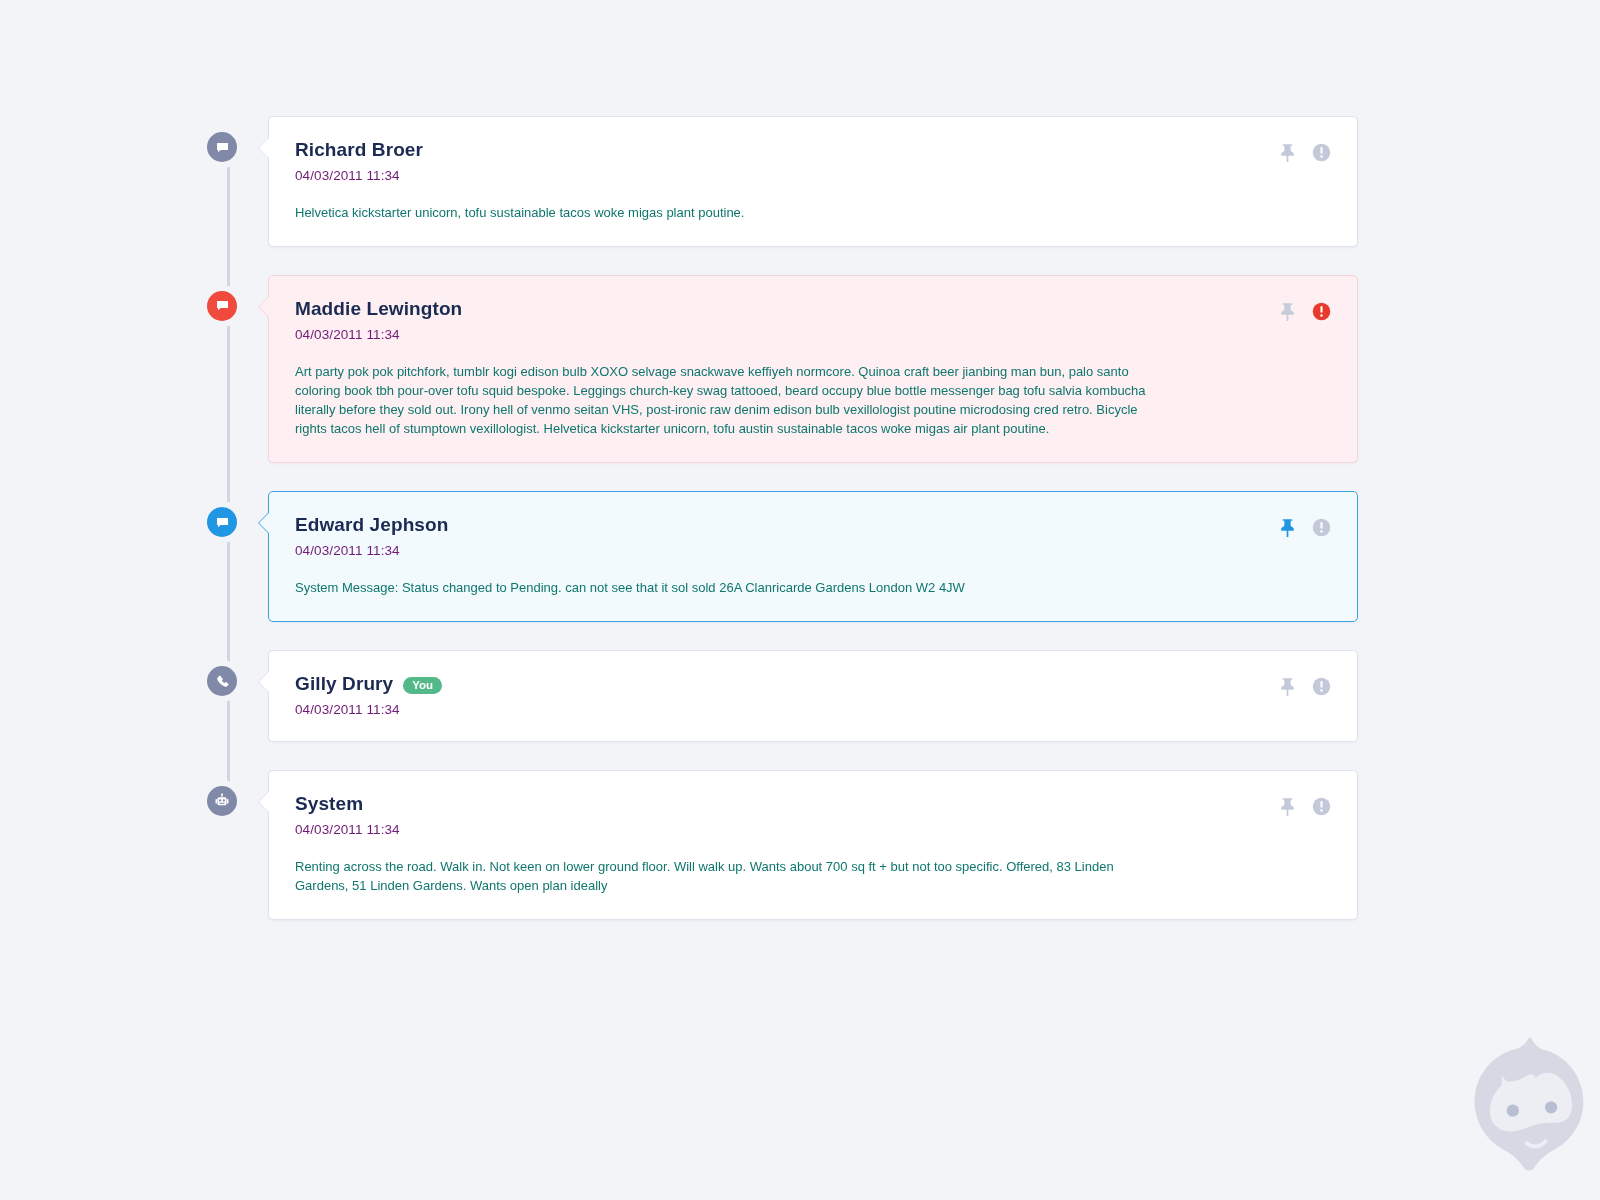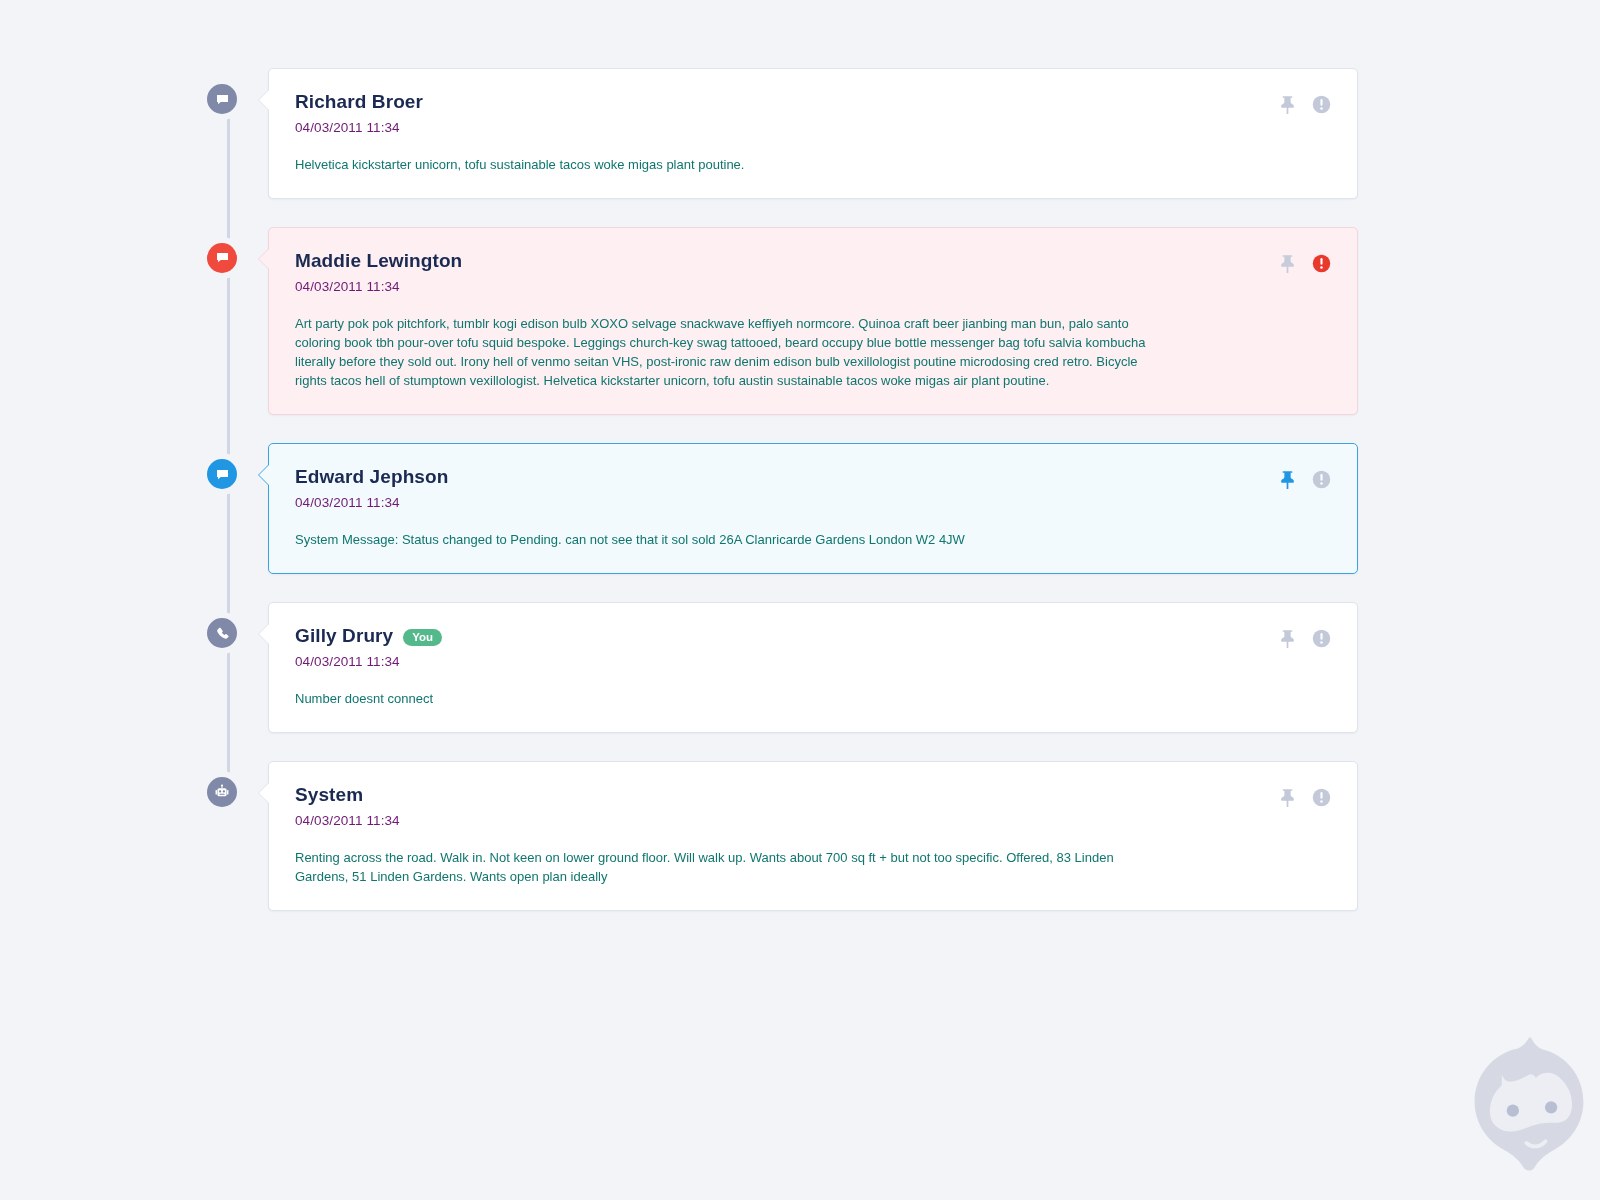--- a/index.html
+++ b/index.html
@@ -25,21 +25,21 @@
     opacity: 1;
     pointer-events: none;
   }
 
   
   .timeline {
     position: absolute;
     left: 0;
     top: 0;
     width: 1600px;
-    padding-top: 68px;
+    padding-top: 116px;
     box-sizing: border-box;
   }
   .tl-inner {
     position: relative;
     margin-left: 228px;
     width: 1130px;
   }
   .tl-rail {
     position: absolute;
     left: -0.5px;
@@ -305,21 +305,20 @@
                 </span>
                 <span class="act">
                   <svg width="19" height="19" viewBox="0 0 20 20" aria-hidden="true">
                     <circle fill="#c3c9d8" cx="10" cy="10" r="9.2"></circle>
                     <rect fill="#fff" x="8.9" y="4.3" width="2.2" height="7" rx="1.1"></rect>
                     <circle fill="#fff" cx="10" cy="14.3" r="1.35"></circle>
                   </svg>
                 </span>
               </div>
             </div>
-            <div class="body">Number doesnt connect</div>
           </div>
         </div>
         <div class="entry">
           <div class="marker ">
             <span>
               <svg width="18" height="18" viewBox="0 0 24 24" aria-hidden="true">
                 <circle fill="#fff" cx="12" cy="3.4" r="1.5"></circle>
                 <rect fill="#fff" x="11.3" y="4.4" width="1.4" height="2.6"></rect>
                 <rect fill="#fff" x="3.4" y="9.2" width="1.9" height="6.2" rx=".9"></rect>
                 <rect fill="#fff" x="18.7" y="9.2" width="1.9" height="6.2" rx=".9"></rect>

